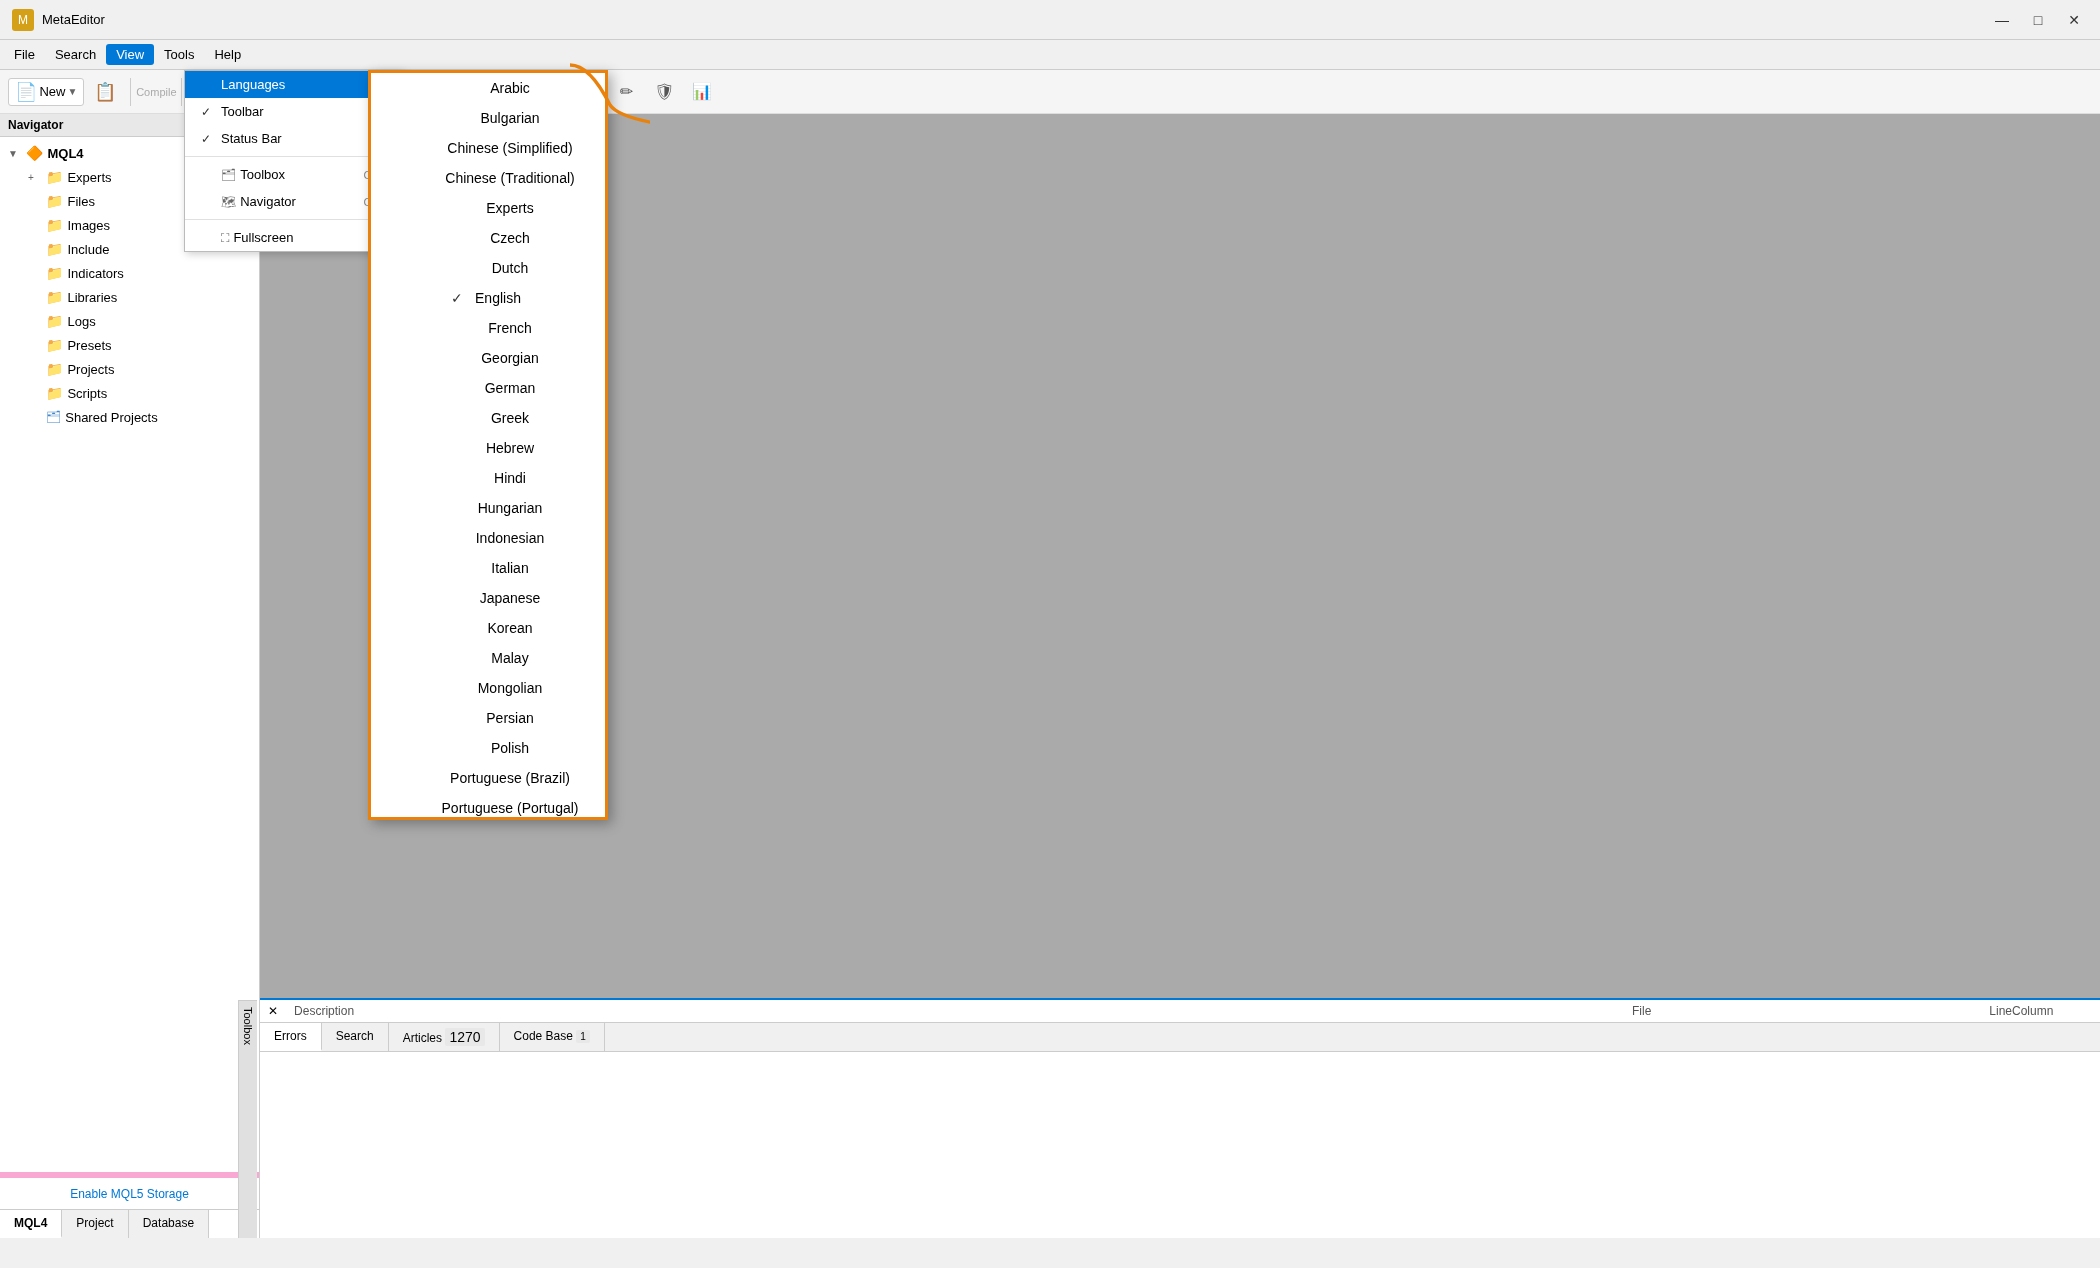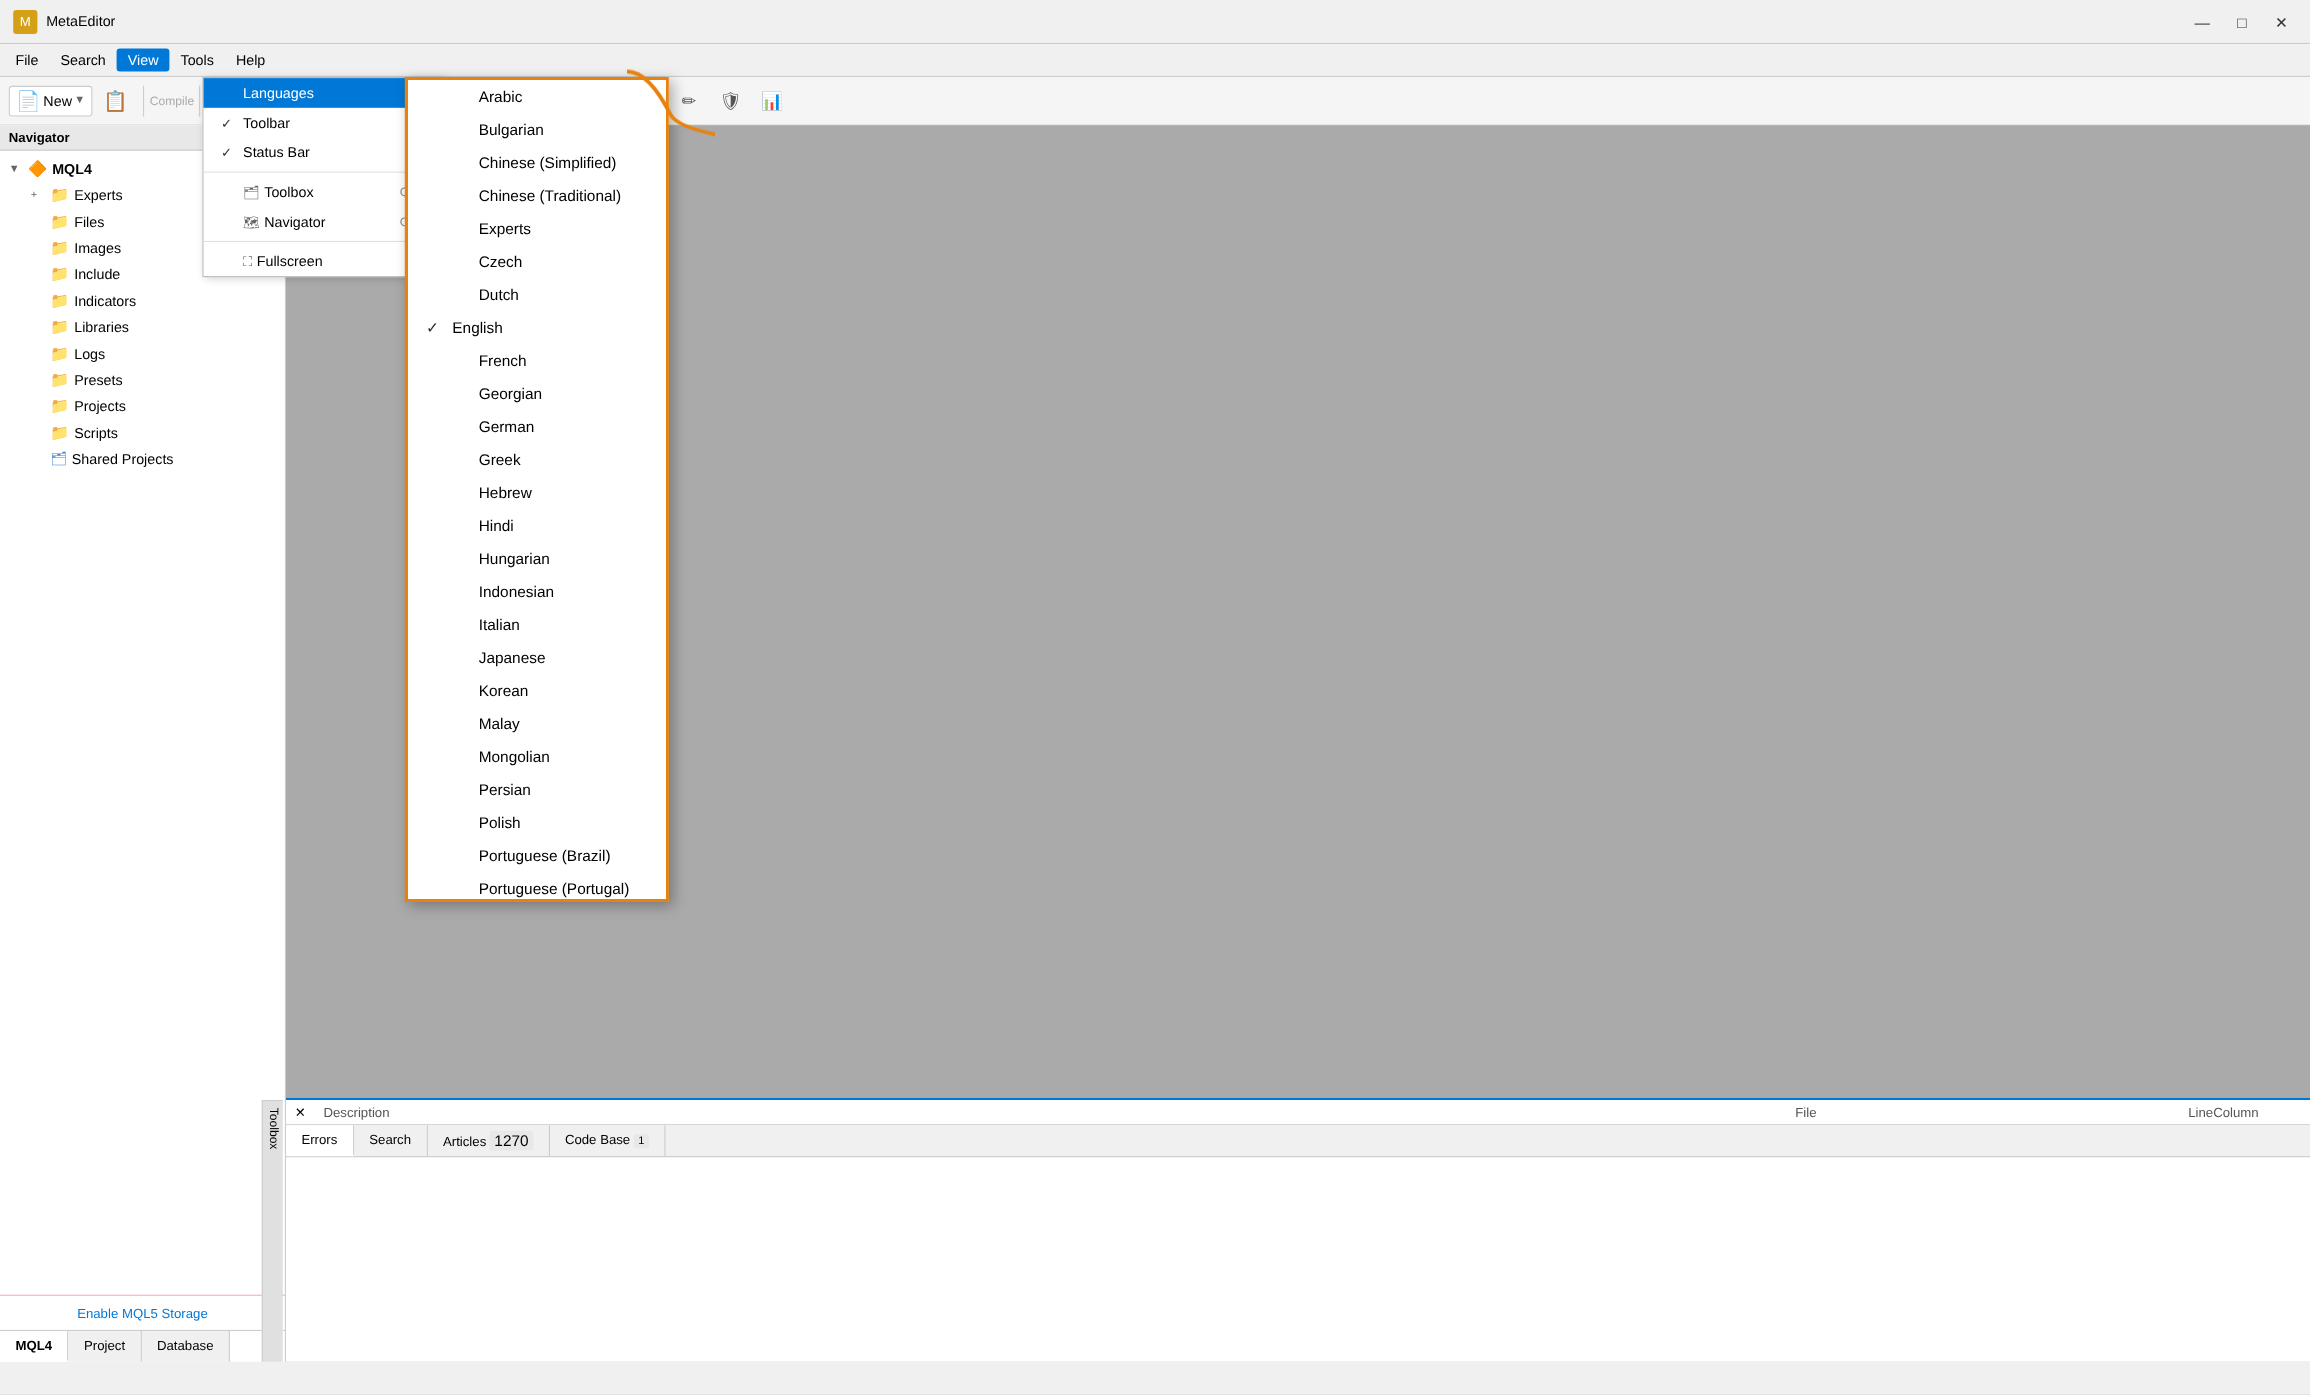--- a/index.html
+++ b/index.html
@@ -58,21 +58,21 @@
     .navigator-tree { flex: 1; overflow-y: auto; padding: 4px 0; }
     .tree-item {
       display: flex; align-items: center; gap: 4px; padding: 2px 8px;
       cursor: pointer; font-size: 13px; height: 24px;
     }
     .tree-item .expand { width: 14px; font-size: 10px; color: #666; }
     .tree-item .folder-icon { color: #d4a017; font-size: 14px; }
     .tree-item .doc-icon { color: #4488cc; font-size: 12px; }
     .tree-item.root-item { font-weight: bold; }
     .tree-item.sub-item { padding-left: 28px; }
-    .navigator-footer { padding: 8px; text-align: center; border-top: 1px solid #f9a8d4; }
+    .navigator-footer { padding: 8px; text-align: center; border-top: 6px solid #f9a8d4; }
     .nav-storage-link { color: #0078d7; cursor: pointer; font-size: 12px; }
     .nav-tabs { display: flex; border-top: 1px solid #ccc; }
     .nav-tab { padding: 6px 14px; cursor: pointer; font-size: 12px; border-right: 1px solid #ccc; }
     .nav-tab.active { background: white; border-bottom: 2px solid white; font-weight: bold; }
     .nav-tab:not(.active) { background: #f0f0f0; }
 
     
     .editor-area { flex: 1; background: #aaa; position: relative; }
 
     
@@ -104,21 +104,21 @@
 
     
     .lang-submenu {
       position: absolute; top: 70px; left: 368px; z-index: 101;
       background: white; border: 3px solid #e8820c;
       box-shadow: 4px 4px 12px rgba(0,0,0,0.3); width: 240px;
       max-height: 750px; overflow-y: auto;
     }
     .lang-item {
       display: flex; align-items: center; padding: 7px 20px 7px 40px;
-      cursor: pointer; font-size: 14px;
+      cursor: pointer; font-size: 14px; justify-content: center;
     }
     .lang-item.checked { padding-left: 16px; }
     .lang-item .check { width: 24px; color: #333; }
   </style>
 </head>
 <body>
 
 <div class="title-bar">
   <div class="title-bar-left">
     <div class="title-bar-icon">

